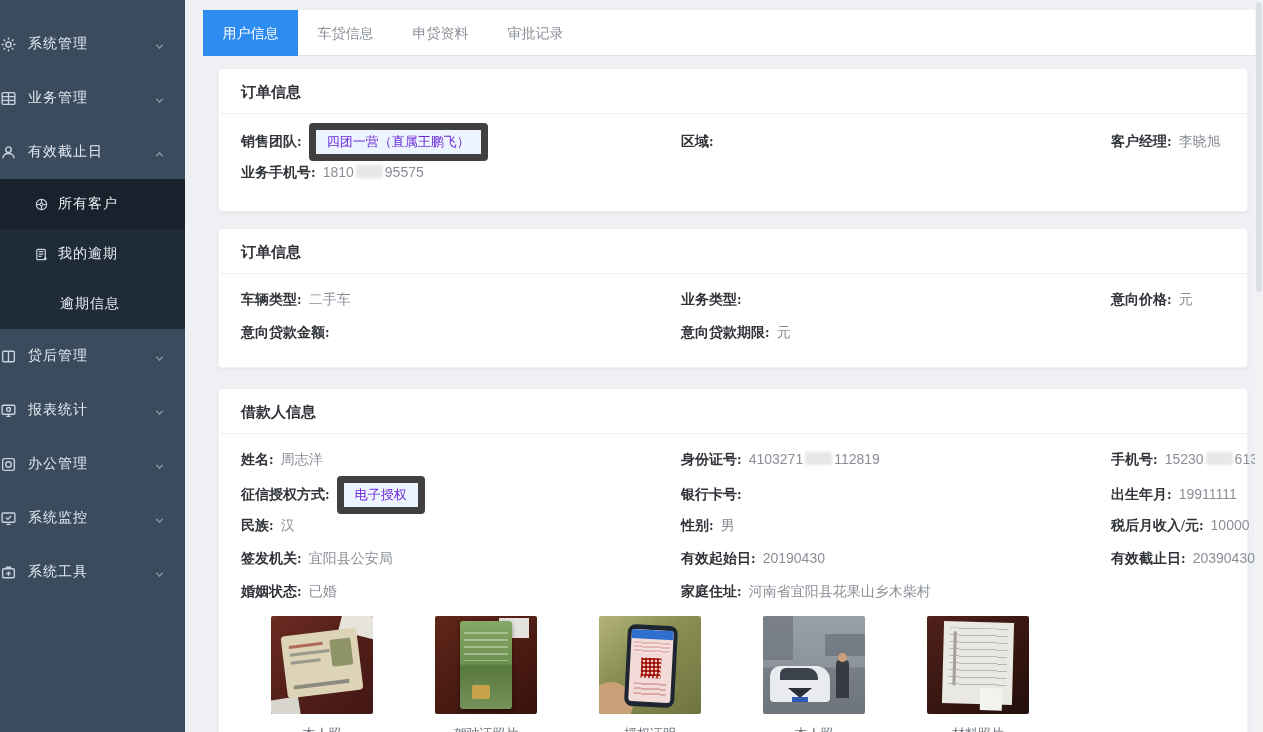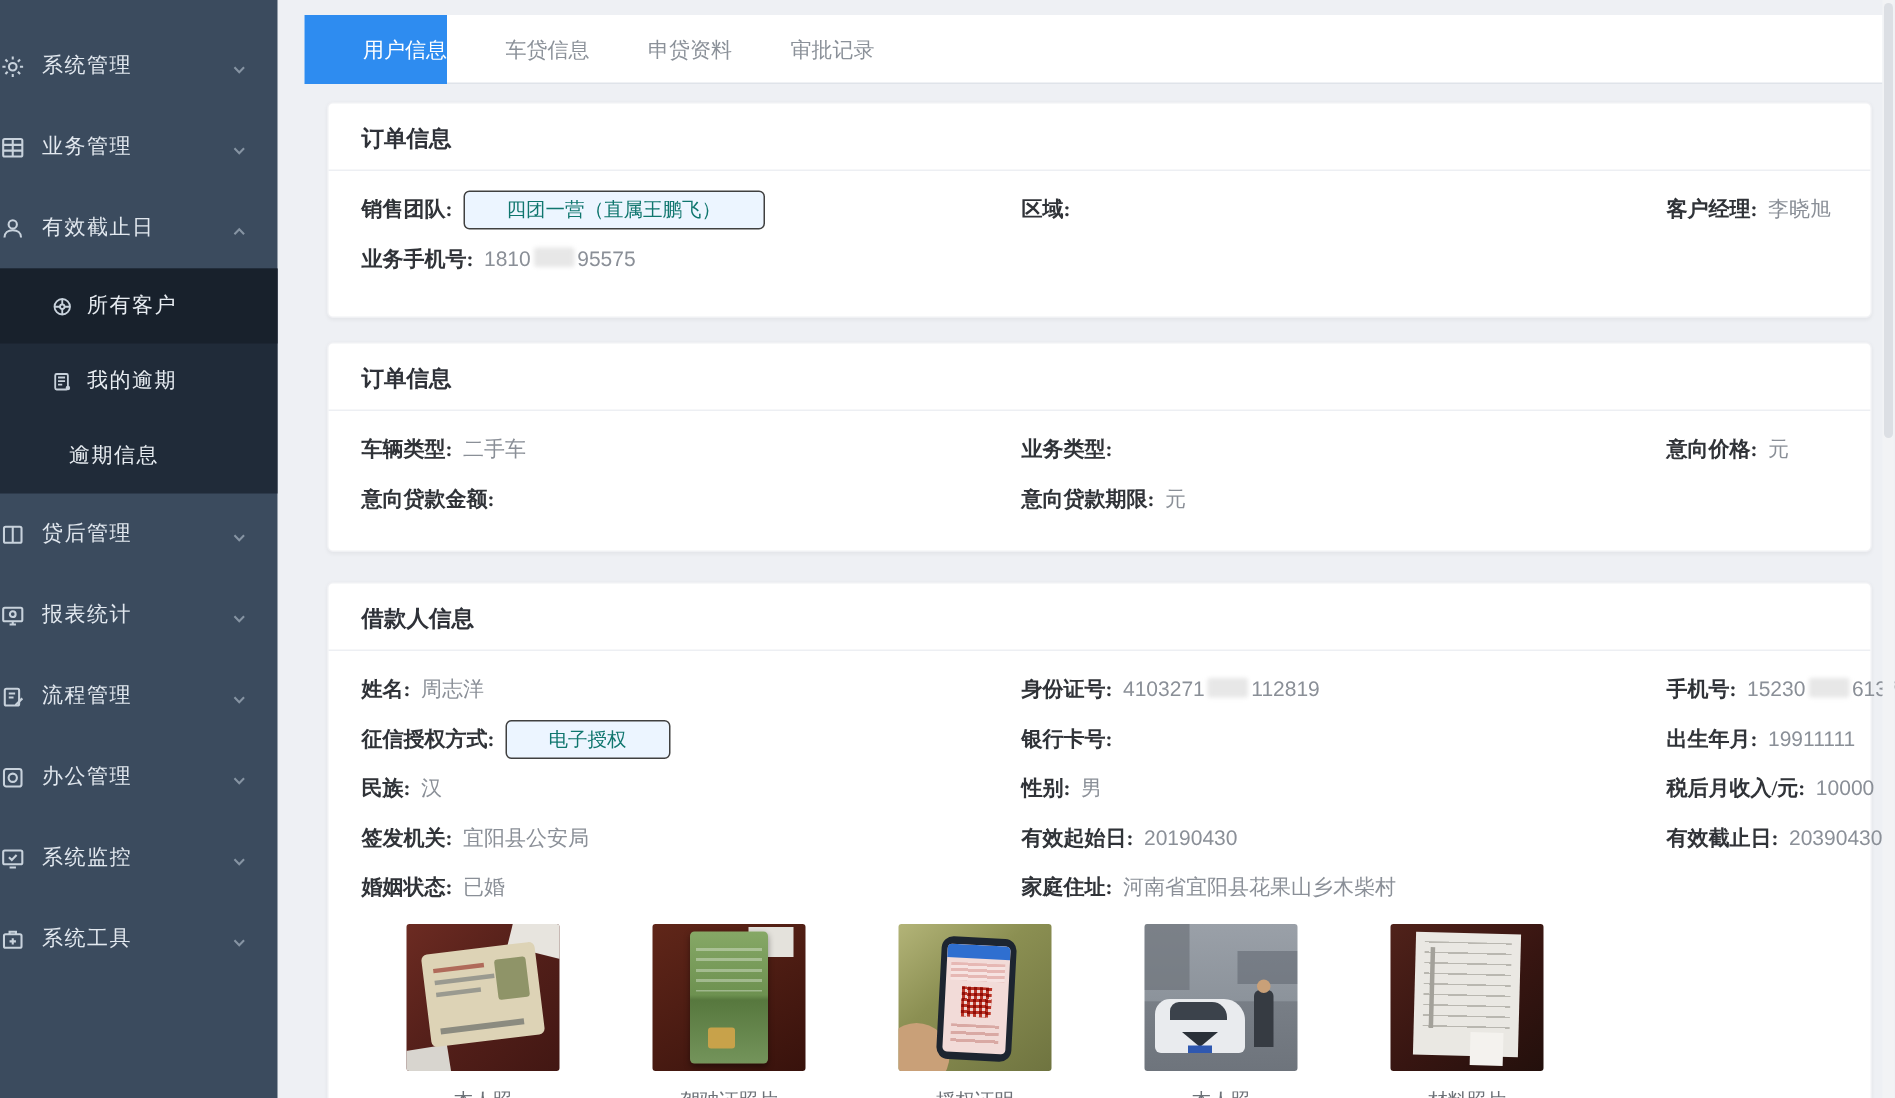--- a/index.html
+++ b/index.html
@@ -17,29 +17,29 @@
     height:54px; display:flex; align-items:center;
     color:#e2e8ef; cursor:pointer; white-space:nowrap;
   }
   .menu-item .mi-icon { width:17px; height:17px; margin-right:11px; flex:0 0 auto; color:#c8d2dc; }
   .menu-item .mi-label { font-size:14px; letter-spacing:1px; }
   .menu-item .chev { margin-left:auto; margin-right:20px; color:#8694a3; width:11px; height:11px; }
   .submenu { background:#202b39; }
   .submenu .menu-item { height:50px; padding-left:34px; color:#e8edf2; }
   .submenu .menu-item.active { background:#18212c; }
   .submenu .menu-item .mi-icon { width:15px; height:15px; margin-right:9px; }
-  .submenu .menu-item.no-icon { padding-left:46px; }
+  .submenu .menu-item.no-icon { padding-left:60px; }
   
   .content { position:absolute; left:185px; right:0; top:0; bottom:0; background:#eef0f4; }
   .tabbar {
     position:absolute; left:18px; right:8px; top:10px; height:46px;
     background:#fff; border-bottom:1px solid #dfe3e9; display:flex;
   }
   .tab {
-    width:95px; height:46px; line-height:46px; text-align:right;
+    width:95px; height:46px; line-height:46px; text-align:center;
     color:#8b9199; font-size:14px; cursor:pointer;
   }
   .tab.active { background:#2e8cf0; color:#fff; }
   
   .card {
     position:absolute; left:33px; width:1030px; background:#fff;
     border:1px solid #f0f1f4; border-radius:4px;
     box-shadow:0 1px 3px rgba(0,0,0,.05);
   }
   .card-1 { top:68px; height:144px; }
@@ -48,23 +48,23 @@
   .card-header {
     padding:14px 22px 11px; font-weight:bold; font-size:15px;
     color:#2e3138; border-bottom:1px solid #edeff3;
   }
   .card-body { padding:9px 22px 0; }
   .frow { display:grid; grid-template-columns:440px 430px 1fr; height:33px; align-items:center; }
   .field { white-space:nowrap; overflow:visible; }
   .flabel { font-weight:bold; color:#303338;font-family:Liberation Serif, serif; }
   .fval { color:#8a8f97; margin-left:7px; }
   .tagchip {
-    display:inline-block; margin-left:7px; padding:3px 28px;
-    background:#ecf5ff; border:1px solid #404040; border-radius:4px;
-    color:#0f766e; font-size:13px; cursor:pointer;
+    display:inline-block; margin-left:7px; padding:3px 11px;
+    background:#ecf5ff; border:7px solid #404040; border-radius:4px;
+    color:#6d28d9; font-size:13px; cursor:pointer;
   }
   .redact {
     display:inline-block; width:27px; height:13px; vertical-align:-1px;
     background:#e7e7e7; border-radius:2px; filter:blur(1.5px); margin:0 2px;
   }
   
   .photos { position:absolute; left:52px; top:227px; display:flex; gap:62px; }
   .pwrap { width:102px; text-align:center; cursor:pointer; }
   .ph { position:relative; width:102px; height:98px; overflow:hidden; border-radius:2px; }
   .pcap { margin-top:11px; font-size:13px; color:#6c7177; }
@@ -184,31 +184,20 @@
             <path d="M6 13.5h4M8 11.5v2"></path>
             <circle cx="8" cy="7" r="1.8"></circle>
           </svg></span>
         <span class="mi-label">报表统计</span>
         <span class="chev"><svg viewBox="0 0 12 12" fill="none" stroke="currentColor" stroke-width="1.5" width="100%" height="100%">
             <path d="M2.5 4.2 6 7.8l3.5-3.6"></path>
           </svg></span>
       </div>
       <div class="menu-item">
         <span class="mi-icon"><svg viewBox="0 0 16 16" fill="none" stroke="currentColor" stroke-width="1.3" width="100%" height="100%">
-            <rect x="3" y="3" width="9" height="10.5" rx="1"></rect>
-            <path d="M5.5 6h4M5.5 8.5h3"></path>
-            <path d="M9.5 12.5l4-4 1 1-4 4-1.3.3z" fill="currentColor" stroke="none"></path>
-          </svg></span>
-        <span class="mi-label">流程管理</span>
-        <span class="chev"><svg viewBox="0 0 12 12" fill="none" stroke="currentColor" stroke-width="1.5" width="100%" height="100%">
-            <path d="M2.5 4.2 6 7.8l3.5-3.6"></path>
-          </svg></span>
-      </div>
-      <div class="menu-item">
-        <span class="mi-icon"><svg viewBox="0 0 16 16" fill="none" stroke="currentColor" stroke-width="1.3" width="100%" height="100%">
             <rect x="2.5" y="2.5" width="11" height="11" rx="1.5"></rect>
             <circle cx="8" cy="8" r="2.6"></circle>
           </svg></span>
         <span class="mi-label">办公管理</span>
         <span class="chev"><svg viewBox="0 0 12 12" fill="none" stroke="currentColor" stroke-width="1.5" width="100%" height="100%">
             <path d="M2.5 4.2 6 7.8l3.5-3.6"></path>
           </svg></span>
       </div>
       <div class="menu-item">
         <span class="mi-icon"><svg viewBox="0 0 16 16" fill="none" stroke="currentColor" stroke-width="1.3" width="100%" height="100%">

